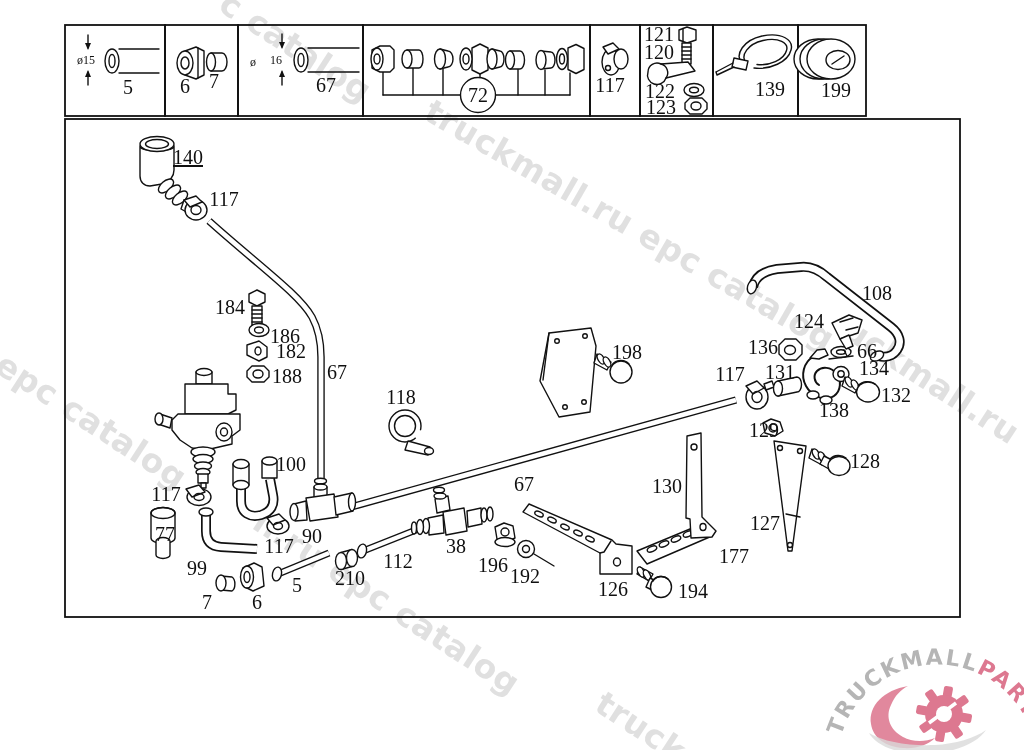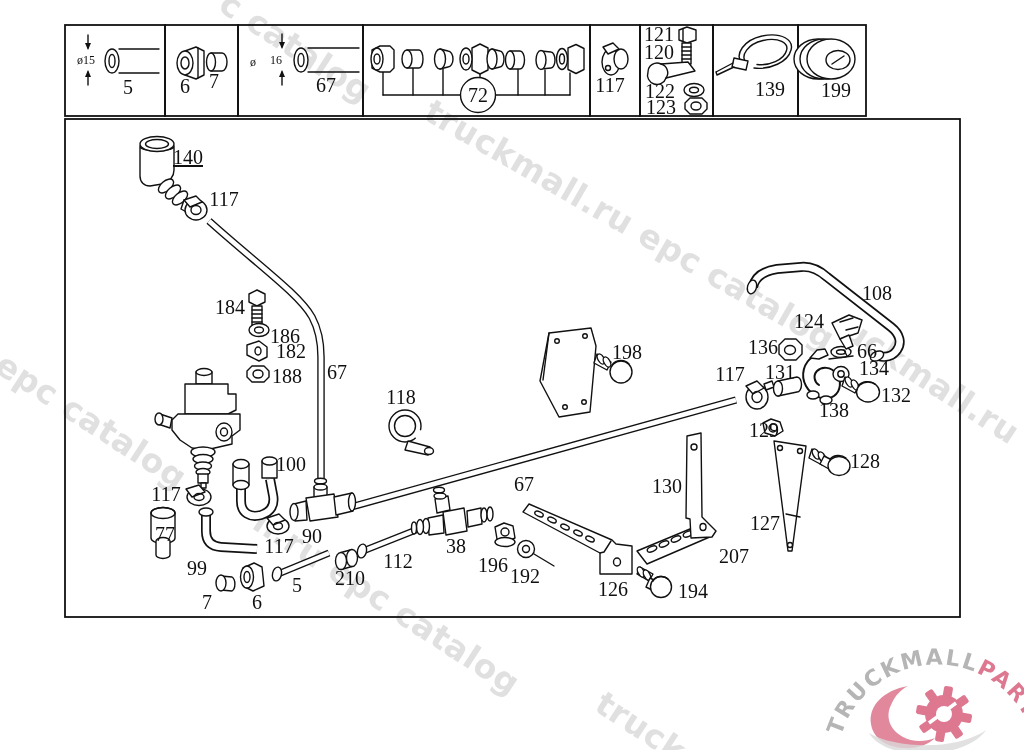--- a/index.html
+++ b/index.html
@@ -477,21 +477,21 @@
       <span class="plabel" style="left: 207px; top: 602px;">7</span>
       <span class="plabel" style="left: 257px; top: 602px;">6</span>
       <span class="plabel" style="left: 297px; top: 585px;">5</span>
       <span class="plabel" style="left: 350px; top: 578px;">210</span>
       <span class="plabel" style="left: 398px; top: 561px;">112</span>
       <span class="plabel" style="left: 456px; top: 546px;">38</span>
       <span class="plabel" style="left: 493px; top: 565px;">196</span>
       <span class="plabel" style="left: 525px; top: 576px;">192</span>
       <span class="plabel" style="left: 613px; top: 589px; text-align: right;">126</span>
       <span class="plabel" style="left: 693px; top: 591px;">194</span>
-      <span class="plabel" style="left: 734px; top: 556px;">207</span>
+      <span class="plabel" style="left: 734px; top: 556px;">177</span>
       <span class="plabel" style="left: 667px; top: 486px;">130</span>
       <span class="plabel" style="left: 765px; top: 523px;">127</span>
       <span class="plabel" style="left: 865px; top: 461px;">128</span>
       <span class="plabel" style="left: 744px; top: 430px; margin-left: 20px;">129</span>
       <span class="plabel" style="left: 730px; top: 374px;">117</span>
       <span class="plabel" style="left: 780px; top: 372px;">131</span>
       <span class="plabel" style="left: 763px; top: 347px;">136</span>
       <span class="plabel" style="left: 809px; top: 321px;">124</span>
       <span class="plabel" style="left: 867px; top: 351px;">66</span>
       <span class="plabel" style="left: 866px; top: 368px; margin-left: 8px;">134</span>

